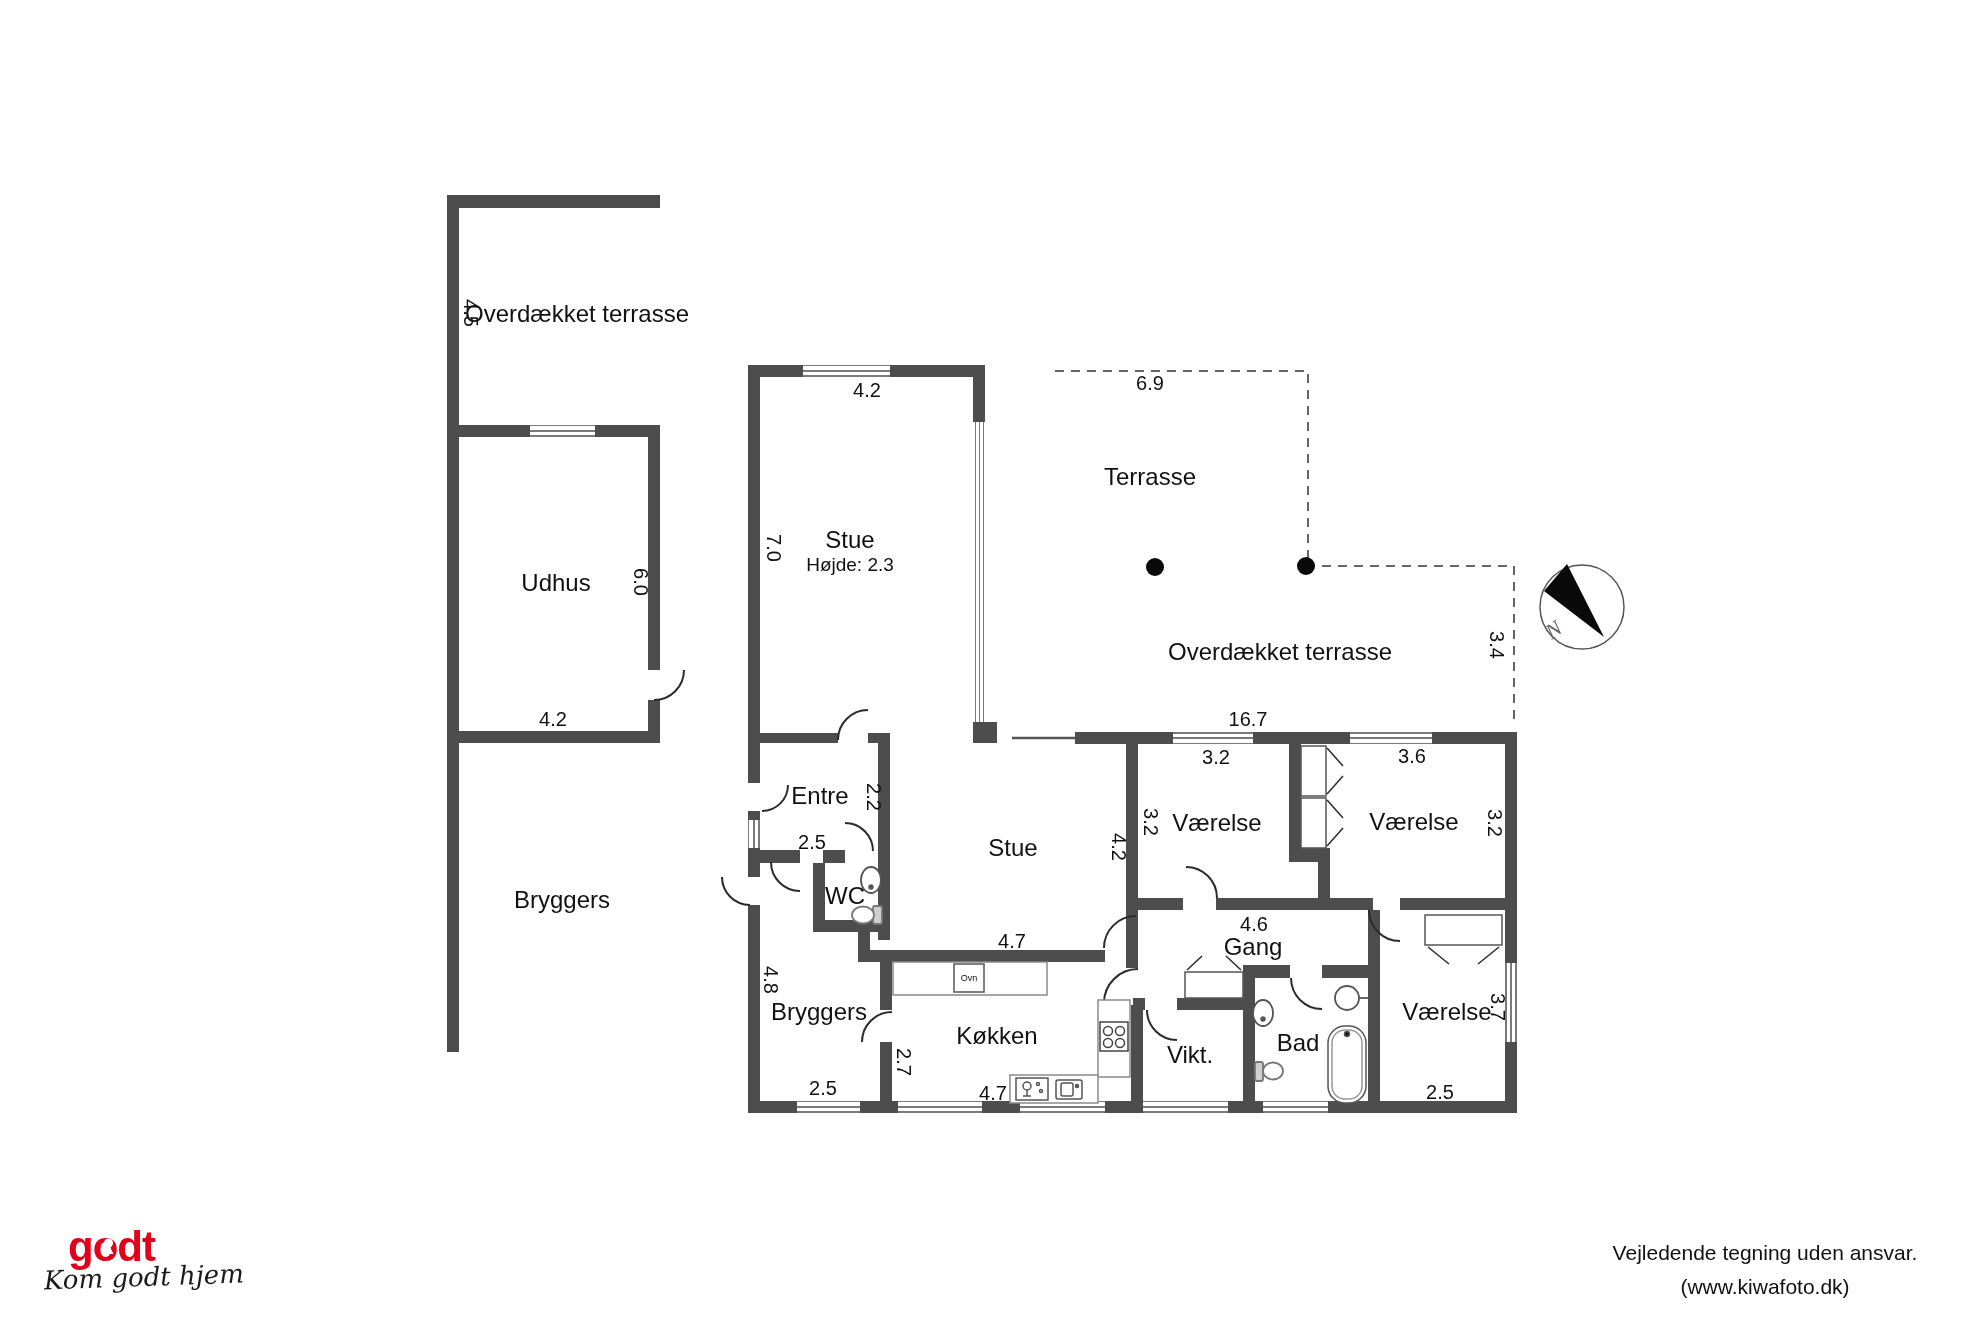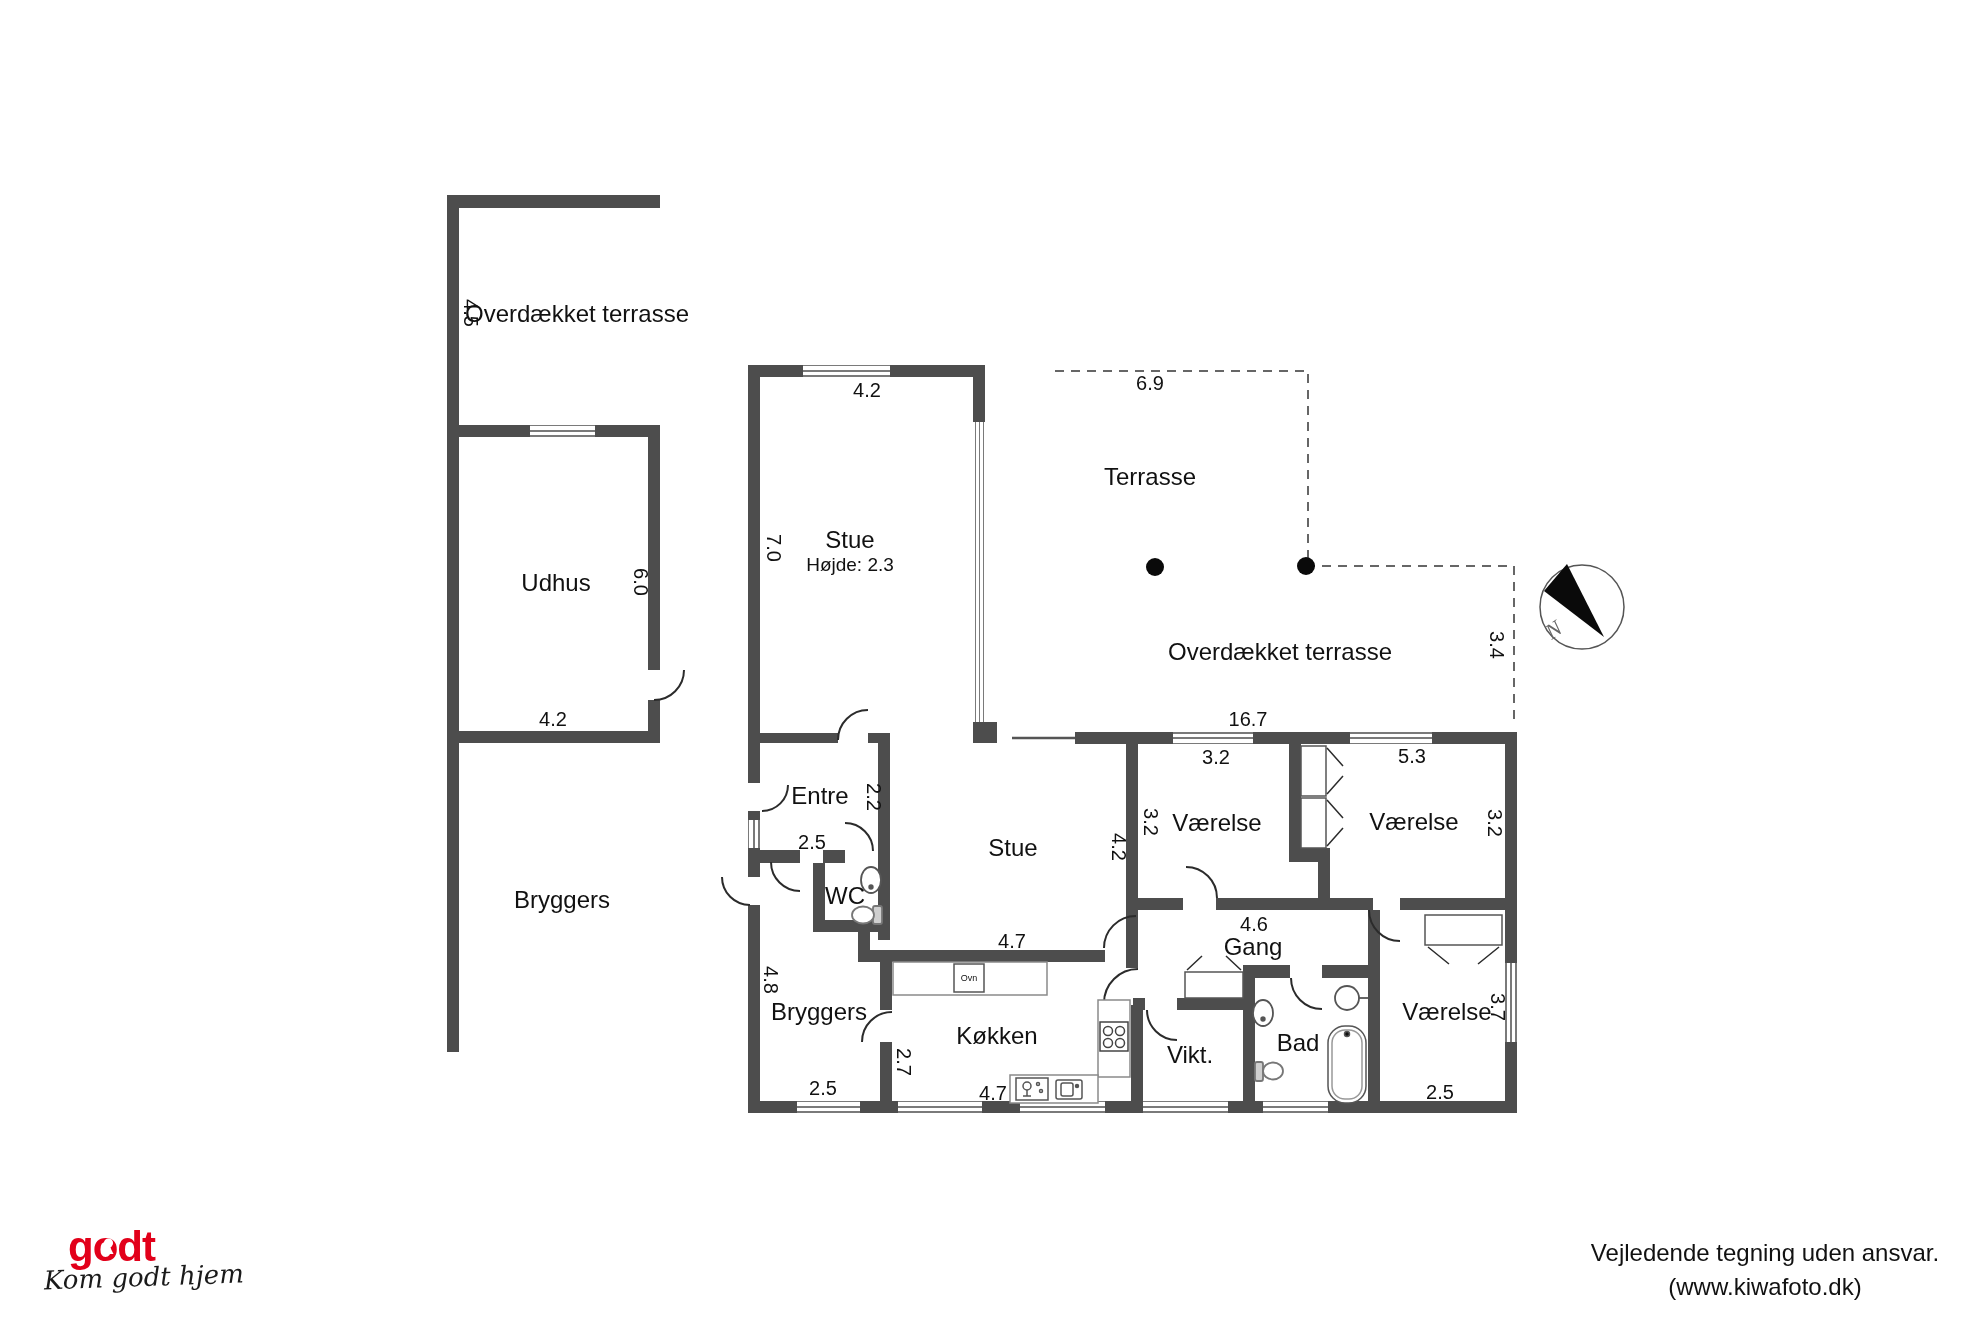--- a/index.html
+++ b/index.html
@@ -11,21 +11,21 @@
   .winv.thin{width:9px;background:linear-gradient(90deg,#7a7a7a 0 1px,#fff 1px 4px,#7a7a7a 4px 5px,#fff 5px 8px,#7a7a7a 8px 9px);}
   .lbl{position:absolute;font-size:24px;white-space:nowrap;transform:translate(-50%,-50%);}
   .dim{font-size:20px;}
   .rot{transform:translate(-50%,-50%) rotate(90deg);}
   .note{font-size:19px;}
   .tiny{font-size:9px;}
   .svgLayer{position:absolute;left:0;top:0;}
   .logo{position:absolute;left:68px;top:1223px;font-size:42px;font-weight:bold;letter-spacing:-1px;color:#e2001a;}
   .keyhole{position:absolute;left:34px;top:15px;}
   .tagline{position:absolute;left:44px;top:1262px;font-family:"DejaVu Serif",serif;font-style:italic;font-size:26px;color:#1a1a1a;transform:rotate(-2deg);}
-  .disclaimer{position:absolute;left:1545px;top:1236px;width:440px;text-align:center;font-size:24px;line-height:34px;color:#111;}
+  .disclaimer{position:absolute;left:1545px;top:1236px;width:440px;text-align:center;font-size:21px;line-height:34px;color:#111;}
 </style>
 </head>
 <body>
 
 <div class="stage">
 
   <div class="w" style="left:447px;top:195px;width:12px;height:857px"></div>
   <div class="w" style="left:447px;top:195px;width:213px;height:13px"></div>
   <div class="w" style="left:447px;top:425px;width:213px;height:12px"></div>
   <div class="w" style="left:648px;top:425px;width:12px;height:245px"></div>
@@ -210,21 +210,21 @@
 
   <div class="lbl" style="left:1013px;top:848px">Stue</div>
   <div class="lbl dim" style="left:1012px;top:941px">4.7</div>
   <div class="lbl dim rot" style="left:1118px;top:847px">4.2</div>
 
   <div class="lbl" style="left:1217px;top:823px">Værelse</div>
   <div class="lbl dim" style="left:1216px;top:757px">3.2</div>
   <div class="lbl dim rot" style="left:1150px;top:822px">3.2</div>
 
   <div class="lbl" style="left:1414px;top:822px">Værelse</div>
-  <div class="lbl dim" style="left:1412px;top:756px">5.3</div>
+  <div class="lbl dim" style="left:1412px;top:756px">3.6</div>
   <div class="lbl dim rot" style="left:1494px;top:823px">3.2</div>
 
   <div class="lbl dim" style="left:1254px;top:924px">4.6</div>
   <div class="lbl" style="left:1253px;top:947px">Gang</div>
 
   <div class="lbl" style="left:819px;top:1012px">Bryggers</div>
   <div class="lbl dim rot" style="left:770px;top:980px">4.8</div>
   <div class="lbl dim" style="left:823px;top:1088px">2.5</div>
 
   <div class="lbl" style="left:997px;top:1036px">Køkken</div>

